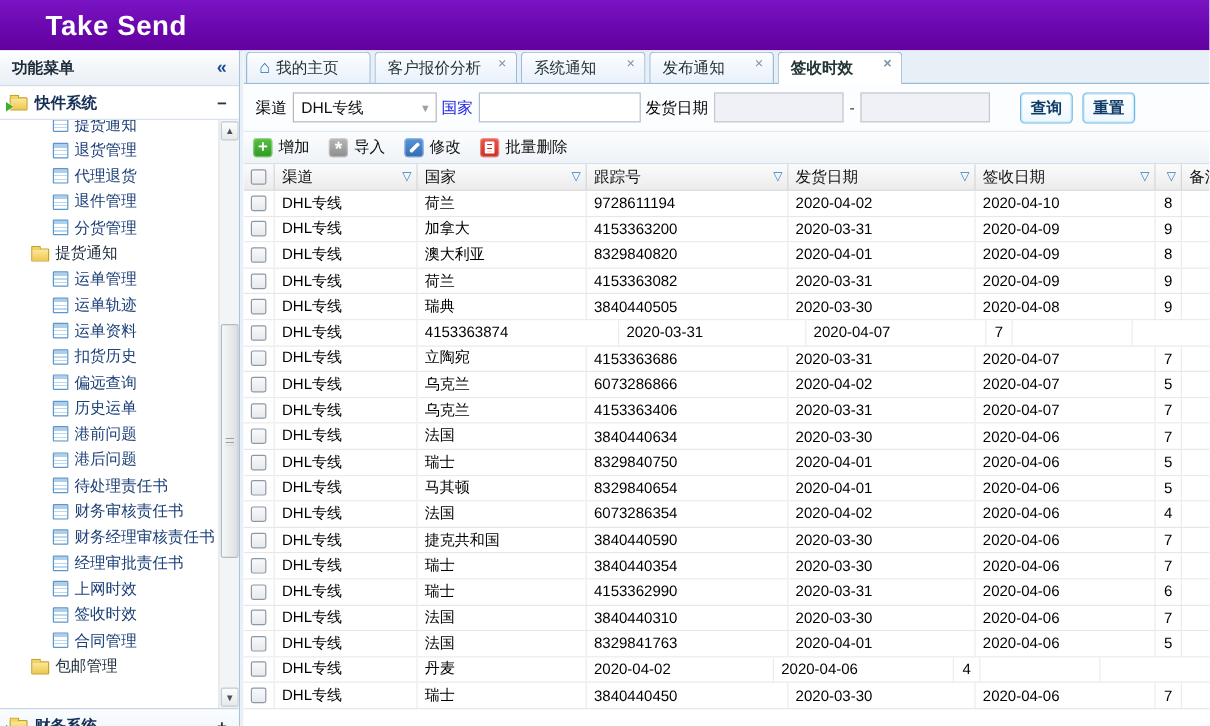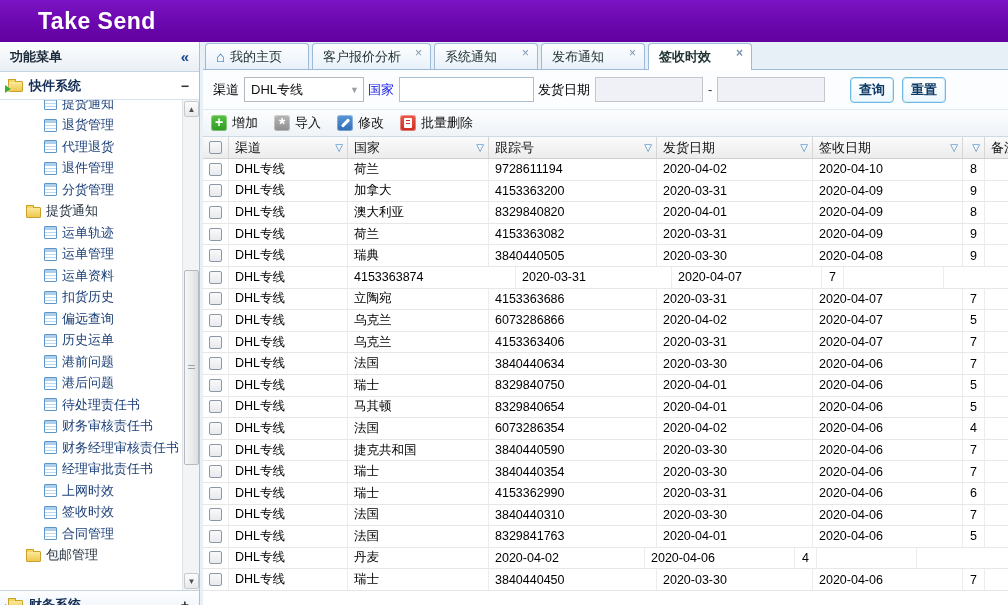--- a/index.html
+++ b/index.html
@@ -157,25 +157,25 @@
         <div class="sb-item">
           <span class="grid-icon"></span>
           <span class="lbl">分货管理</span>
         </div>
         <div class="sb-item folder">
           <span class="folder-icon"></span>
           <span class="lbl">提货通知</span>
         </div>
         <div class="sb-item">
           <span class="grid-icon"></span>
+          <span class="lbl">运单管理</span>
+        </div>
+        <div class="sb-item">
+          <span class="grid-icon"></span>
           <span class="lbl">运单轨迹</span>
-        </div>
-        <div class="sb-item">
-          <span class="grid-icon"></span>
-          <span class="lbl">运单管理</span>
         </div>
         <div class="sb-item">
           <span class="grid-icon"></span>
           <span class="lbl">运单资料</span>
         </div>
         <div class="sb-item">
           <span class="grid-icon"></span>
           <span class="lbl">扣货历史</span>
         </div>
         <div class="sb-item">

